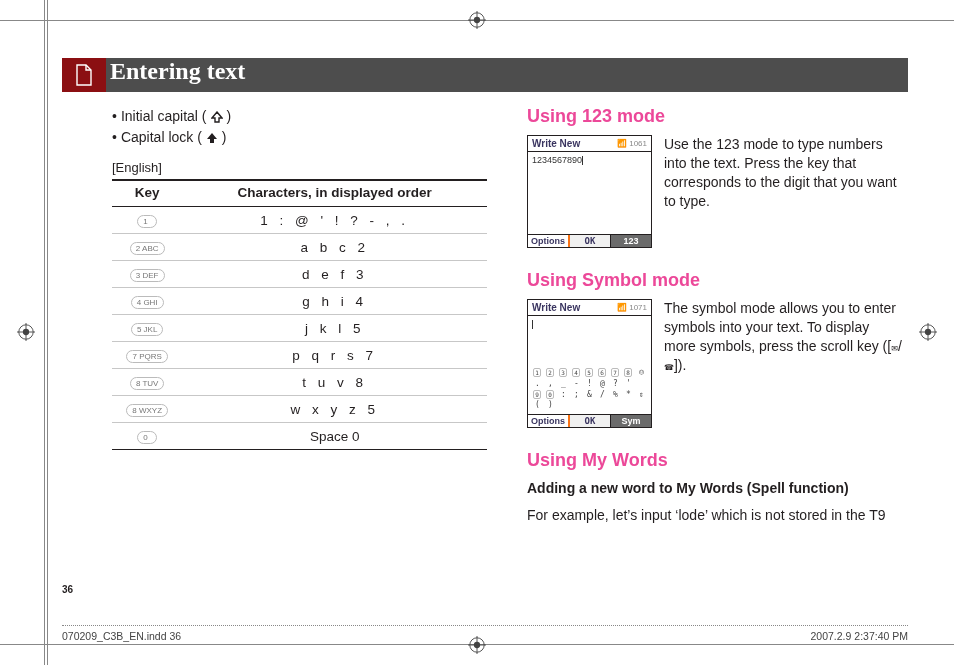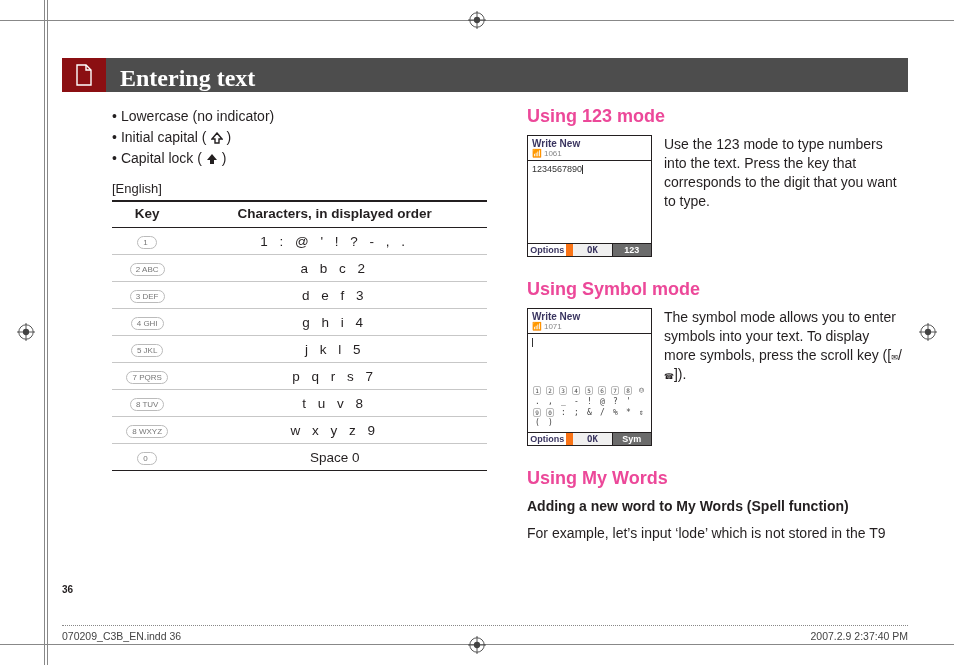--- a/index.html
+++ b/index.html
@@ -39,22 +39,22 @@
     width: 44px;
     background: #8b0f12;
     display: flex;
     align-items: center;
     justify-content: center;
   }
   .header-title-box {
     flex: 1;
     background: #4d4d4d;
     display: flex;
-    align-items: flex-end;
-    padding-left: 14px;
+    align-items: flex-start;
+    padding-left: 4px;
   }
   .header-title {
     font-family: Georgia, 'Times New Roman', serif;
     font-weight: bold;
     font-size: 24px;
     color: #fff;
   }
 
   .columns {
     display: flex;
@@ -161,21 +161,20 @@
   }
   .ps-title {
     display: flex;
     justify-content: space-between;
     padding: 2px 4px;
     border-bottom: 1px solid #231f20;
     font-family: "Trebuchet MS", Arial, sans-serif;
     font-weight: bold;
     color: #3a3560;
     font-size: 10px;
-    flex-direction: column;
   }
   .ps-title .sig { color: #888; font-weight: normal; font-size: 8px; display: flex; align-items: center; gap: 2px; }
   .ps-body {
     height: 82px;
     padding: 3px 4px;
     font-size: 9px;
     color: #333;
   }
   .ps-body.symbol { height: 50px; }
   .ps-symgrid {
@@ -193,21 +192,21 @@
   }
   .ps-foot > div {
     flex: 1;
     text-align: center;
     font-family: "Trebuchet MS", Arial, sans-serif;
     font-weight: bold;
     font-size: 9px;
     padding: 1px 0;
     color: #3a3560;
   }
-  .ps-foot .mid { border-left: 7px solid #f97316; border-right: 1px solid #231f20; background: #f0f0f0; font-family: monospace; font-size: 9px; letter-spacing: 0; }
+  .ps-foot .mid { border-left: 2px solid #f97316; border-right: 1px solid #231f20; background: #f0f0f0; font-family: monospace; font-size: 9px; letter-spacing: 0; }
   .ps-foot .mode { background: #6b6b6b; color: #fff; }
   .msg-icon { display:inline-block; font-size:8px; }
   .cursor { display:inline-block; width:1px; height:9px; background:#333; vertical-align:middle; }
 </style>
 </head>
 <body>
 
 <div class="crop-top-h"></div>
 <div class="crop-bot-h"></div>
 <div class="crop-left-v"></div>
@@ -258,23 +257,20 @@
     <div class="header-title-box">
       <span class="header-title">Entering text</span>
     </div>
   </div>
 
   <div class="columns">
 
     <div class="col">
       <div class="bullet-list">
         <div class="bullet-row bullet-dot">
-          <span>Lowercase (no indicator)</span>
-        </div>
-        <div class="bullet-row bullet-dot">
           <span>Initial capital (</span>
           <span class="up-arrow outline">
             <svg viewBox="0 0 12 12">
                 <path d="M6 1 L11 7 H8 V11 H4 V7 H1 Z"></path>
               </svg>
           </span>
           <span>)</span>
         </div>
         <div class="bullet-row bullet-dot">
           <span>Capital lock (</span>
@@ -320,21 +316,21 @@
           <tr>
               <td><span class="key-badge">7 PQRS</span></td>
               <td class="chars">p  q  r  s  7</td>
             </tr>
           <tr>
               <td><span class="key-badge">8 TUV</span></td>
               <td class="chars">t  u  v  8</td>
             </tr>
           <tr>
               <td><span class="key-badge">8 WXYZ</span></td>
-              <td class="chars">w  x  y  z  9</td>
+              <td class="chars">w  x  y  z  5</td>
             </tr>
           <tr>
               <td><span class="key-badge">0</span></td>
               <td>Space 0</td>
             </tr>
         </tbody>
       </table>
     </div>
 
     <div class="col">

